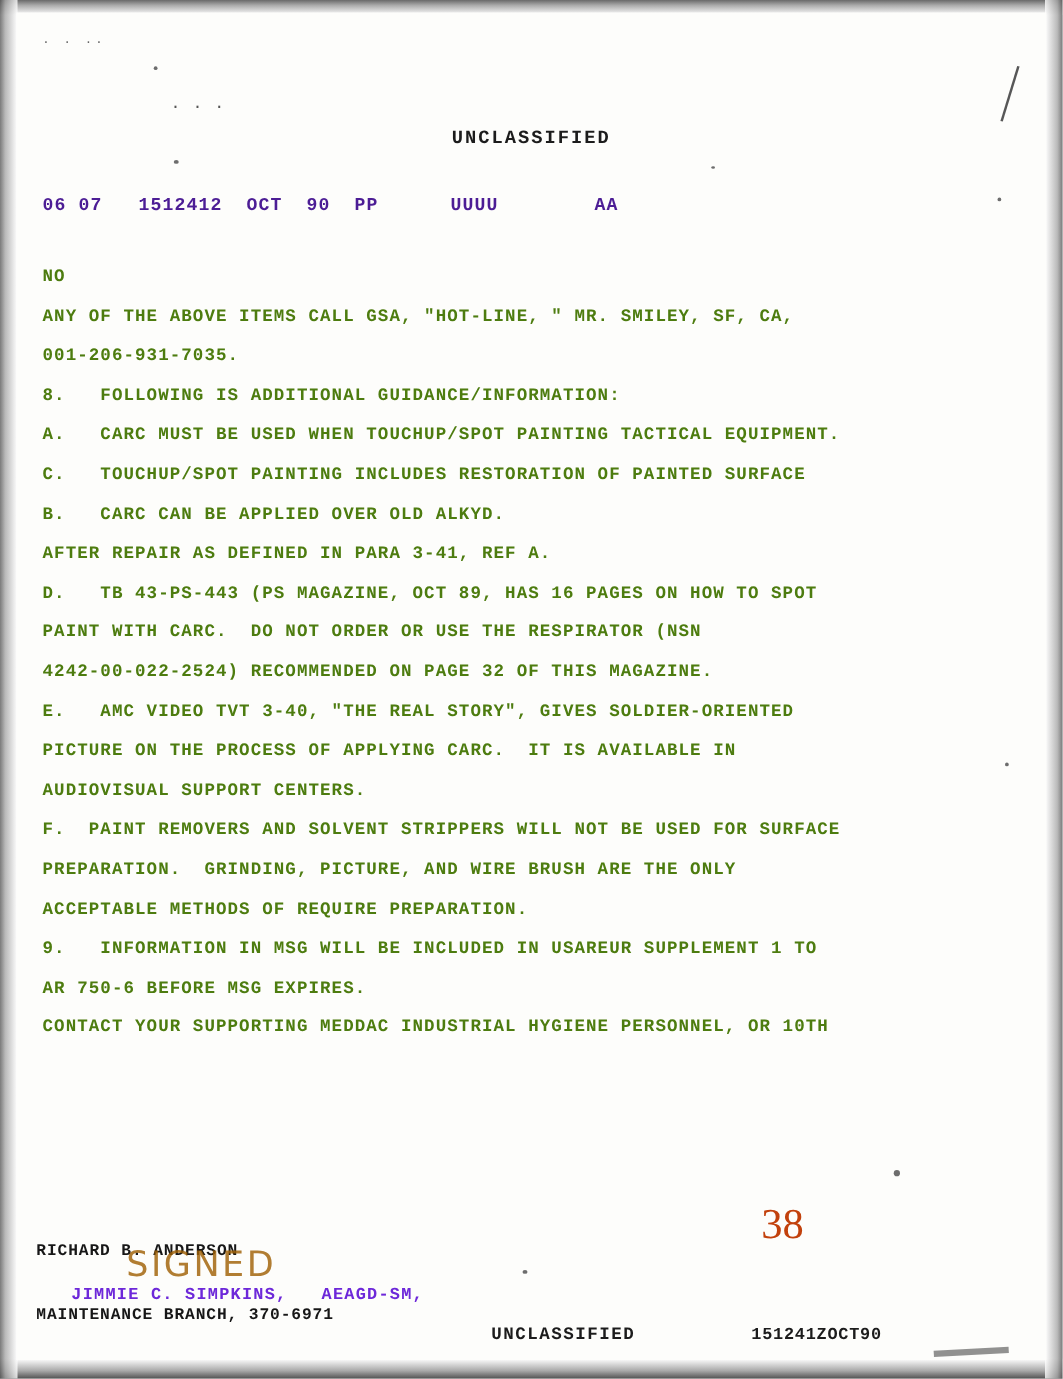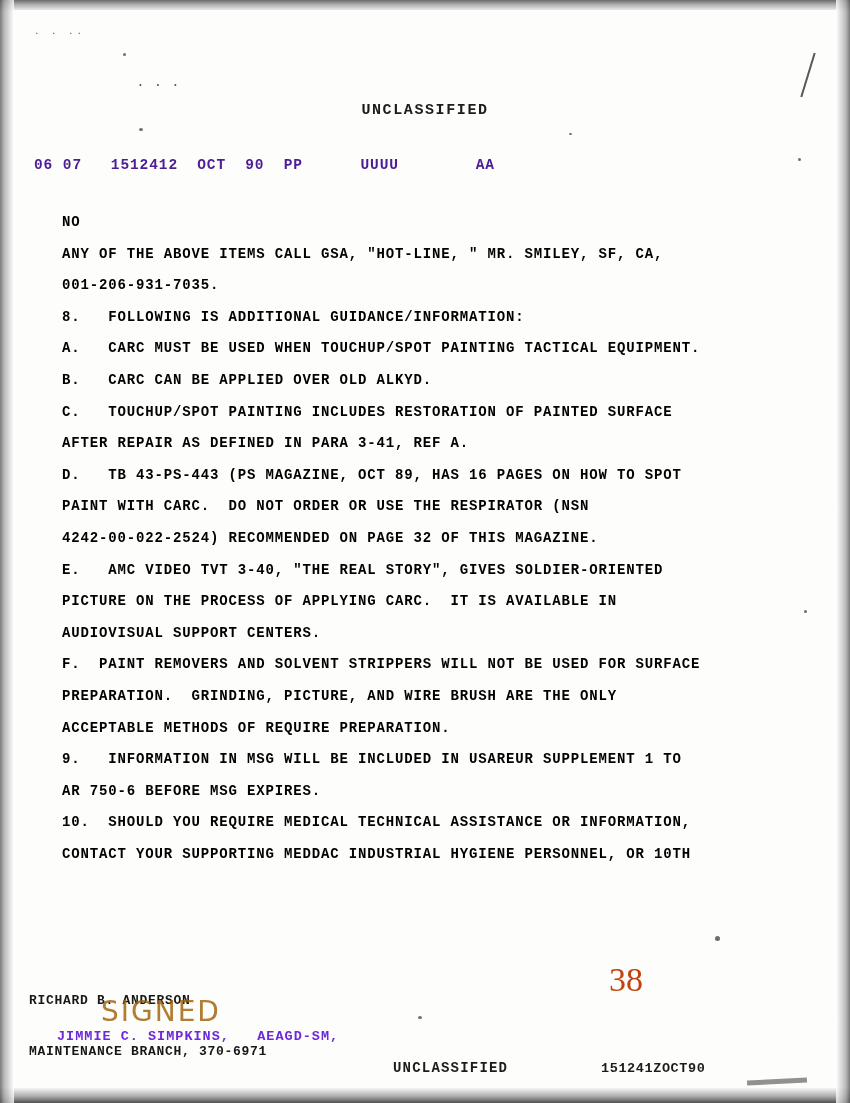--- a/index.html
+++ b/index.html
@@ -75,24 +75,23 @@
   .body-block {
     position: absolute;
     top: 197px;
     left: 21px;
     width: 790px;
   }
   .body-line {
     font-size: 14px;
     font-weight: bold;
     letter-spacing: .85px;
-    color: #000000;
+    color: #4d7c0f;
     line-height: 31.6px;
     white-space: pre;
-    margin-left: 28px;
   }
 
   .sig-block {
     position: absolute;
     left: 16px;
     top: 948px;
     font-size: 13px;
     font-weight: bold;
     letter-spacing: .7px;
     color: #171717;
@@ -209,35 +208,34 @@
       <div class="cls-header">UNCLASSIFIED</div>
 
       <div class="msg-line" style="top:147px;">06 07   1512412  OCT  90  PP      UUUU        AA</div>
 
       <div class="body-block">
         <div class="body-line">NO</div>
         <div class="body-line">ANY OF THE ABOVE ITEMS CALL GSA, "HOT-LINE, " MR. SMILEY, SF, CA,</div>
         <div class="body-line">001-206-931-7035.</div>
         <div class="body-line">8.   FOLLOWING IS ADDITIONAL GUIDANCE/INFORMATION:</div>
         <div class="body-line">A.   CARC MUST BE USED WHEN TOUCHUP/SPOT PAINTING TACTICAL EQUIPMENT.</div>
+        <div class="body-line">C.   TOUCHUP/SPOT PAINTING INCLUDES RESTORATION OF PAINTED SURFACE</div>
         <div class="body-line">B.   CARC CAN BE APPLIED OVER OLD ALKYD.</div>
-        <div class="body-line">C.   TOUCHUP/SPOT PAINTING INCLUDES RESTORATION OF PAINTED SURFACE</div>
         <div class="body-line">AFTER REPAIR AS DEFINED IN PARA 3-41, REF A.</div>
         <div class="body-line">D.   TB 43-PS-443 (PS MAGAZINE, OCT 89, HAS 16 PAGES ON HOW TO SPOT</div>
         <div class="body-line">PAINT WITH CARC.  DO NOT ORDER OR USE THE RESPIRATOR (NSN</div>
         <div class="body-line">4242-00-022-2524) RECOMMENDED ON PAGE 32 OF THIS MAGAZINE.</div>
         <div class="body-line">E.   AMC VIDEO TVT 3-40, "THE REAL STORY", GIVES SOLDIER-ORIENTED</div>
         <div class="body-line">PICTURE ON THE PROCESS OF APPLYING CARC.  IT IS AVAILABLE IN</div>
         <div class="body-line">AUDIOVISUAL SUPPORT CENTERS.</div>
         <div class="body-line">F.  PAINT REMOVERS AND SOLVENT STRIPPERS WILL NOT BE USED FOR SURFACE</div>
         <div class="body-line">PREPARATION.  GRINDING, PICTURE, AND WIRE BRUSH ARE THE ONLY</div>
         <div class="body-line">ACCEPTABLE METHODS OF REQUIRE PREPARATION.</div>
         <div class="body-line">9.   INFORMATION IN MSG WILL BE INCLUDED IN USAREUR SUPPLEMENT 1 TO</div>
         <div class="body-line">AR 750-6 BEFORE MSG EXPIRES.</div>
-        <div class="body-line">10.  SHOULD YOU REQUIRE MEDICAL TECHNICAL ASSISTANCE OR INFORMATION,</div>
         <div class="body-line">CONTACT YOUR SUPPORTING MEDDAC INDUSTRIAL HYGIENE PERSONNEL, OR 10TH</div>
       </div>
 
       <div class="sig-block">
         <div>RICHARD B. ANDERSON</div>
         <div>MAINTENANCE BRANCH, 370-6971</div>
       </div>
 
       <div class="stamp-signed">SIGNED</div>
 

